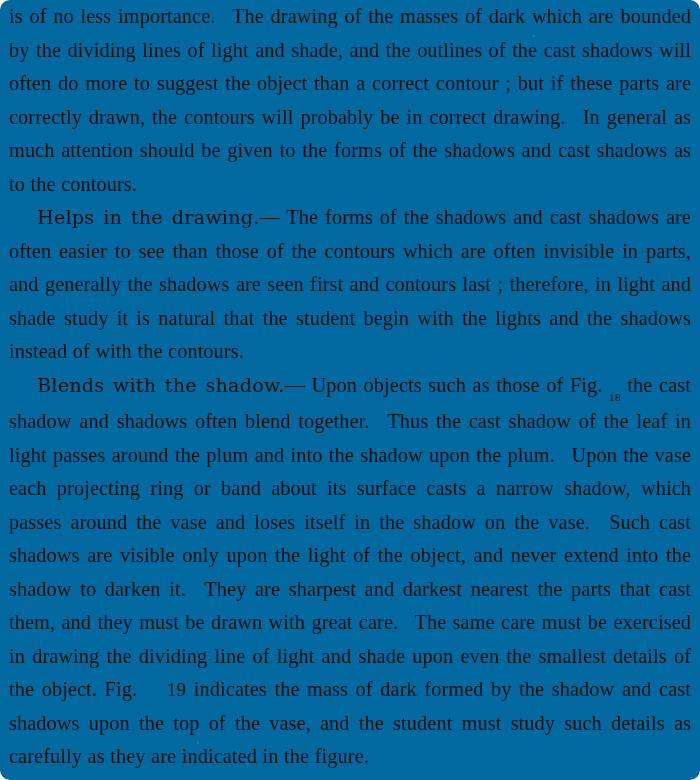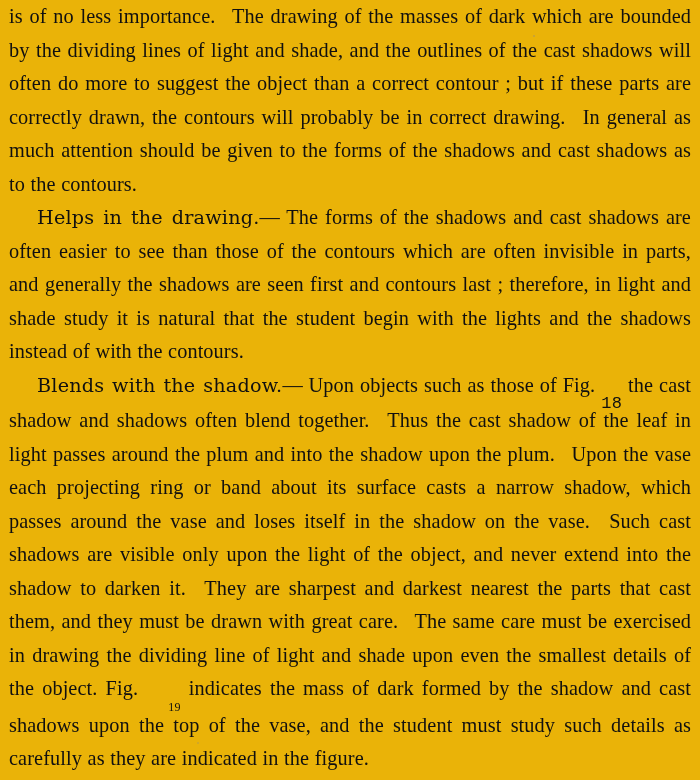--- a/index.html
+++ b/index.html
@@ -43,46 +43,46 @@
     letter-spacing: 0.2px;
     word-spacing: 1.2px;
   }
   .dash {
     font-family: "Liberation Serif", "DejaVu Serif", serif;
     font-weight: 400;
     letter-spacing: 0;
   }
   
   .osf {
-    font-family: Liberation Mono, monospace;
-    font-size: 17px;
+    font-family: Liberation Serif, serif;
+    font-size: 11px;
     letter-spacing: 0.3px;
     position: relative;
-    top: 16px;
+    top: 9px;
   }
   .osf-desc {
     font-family: "Liberation Serif", "DejaVu Serif", serif;
-    font-size: 12px;
+    font-size: 19px;
     letter-spacing: 0.3px;
     position: relative;
-    top: 16px;
+    top: 0;
     margin-left: 22px;
   }
   
   .speck {
     position: absolute;
     background: #8d8a86;
     border-radius: 50%;
     pointer-events: none;
   }
 </style>
 </head>
 <body>
 
-<div id="page" style="background: #eab308; color: rgb(17, 16, 16); width: 700px; height: 780px;">
+<div id="page" style="background: #0369a1; color: rgb(17, 16, 16); width: 700px; height: 780px; border-radius: 10px;">
 
   <div class="col">
 
     <p class="para"><span>is of no less importance.  The drawing of the masses of dark which are bounded by the dividing lines of light and shade, and the outlines of the cast shadows will often do more to suggest the object than a correct contour ; but if these parts are correctly drawn, the contours will probably be in correct drawing.  In general as much attention should be given to the forms of the shadows and cast shadows as to the contours.</span></p>
 
     <p class="para indent"><span class="runin">Helps in the drawing.</span><span class="dash">—</span><span> The forms of the shadows and cast shadows are often easier to see than those of the contours which are often invisible in parts, and generally the shadows are seen first and contours last ; therefore, in light and shade study it is natural that the student begin with the lights and the shadows instead of with the contours.</span></p>
 
     <p class="para indent"><span class="runin">Blends with the shadow.</span><span class="dash">—</span><span> Upon objects such as those of Fig. </span><span class="osf">18</span><span> the cast shadow and shadows often blend together.  Thus the cast shadow of the leaf in light passes around the plum and into the shadow upon the plum.  Upon the vase each projecting ring or band about its surface casts a narrow shadow, which passes around the vase and loses itself in the shadow on the vase.  Such cast shadows are visible only upon the light of the object, and never extend into the shadow to darken it.  They are sharpest and darkest nearest the parts that cast them, and they must be drawn with great care.  The same care must be exercised in drawing the dividing line of light and shade upon even the smallest details of the object. Fig. </span><span class="osf-desc">19</span><span> indicates the mass of dark formed by the shadow and cast shadows upon the top of the vase, and the student must study such details as carefully as they are indicated in the figure.</span></p>
 
   </div>

